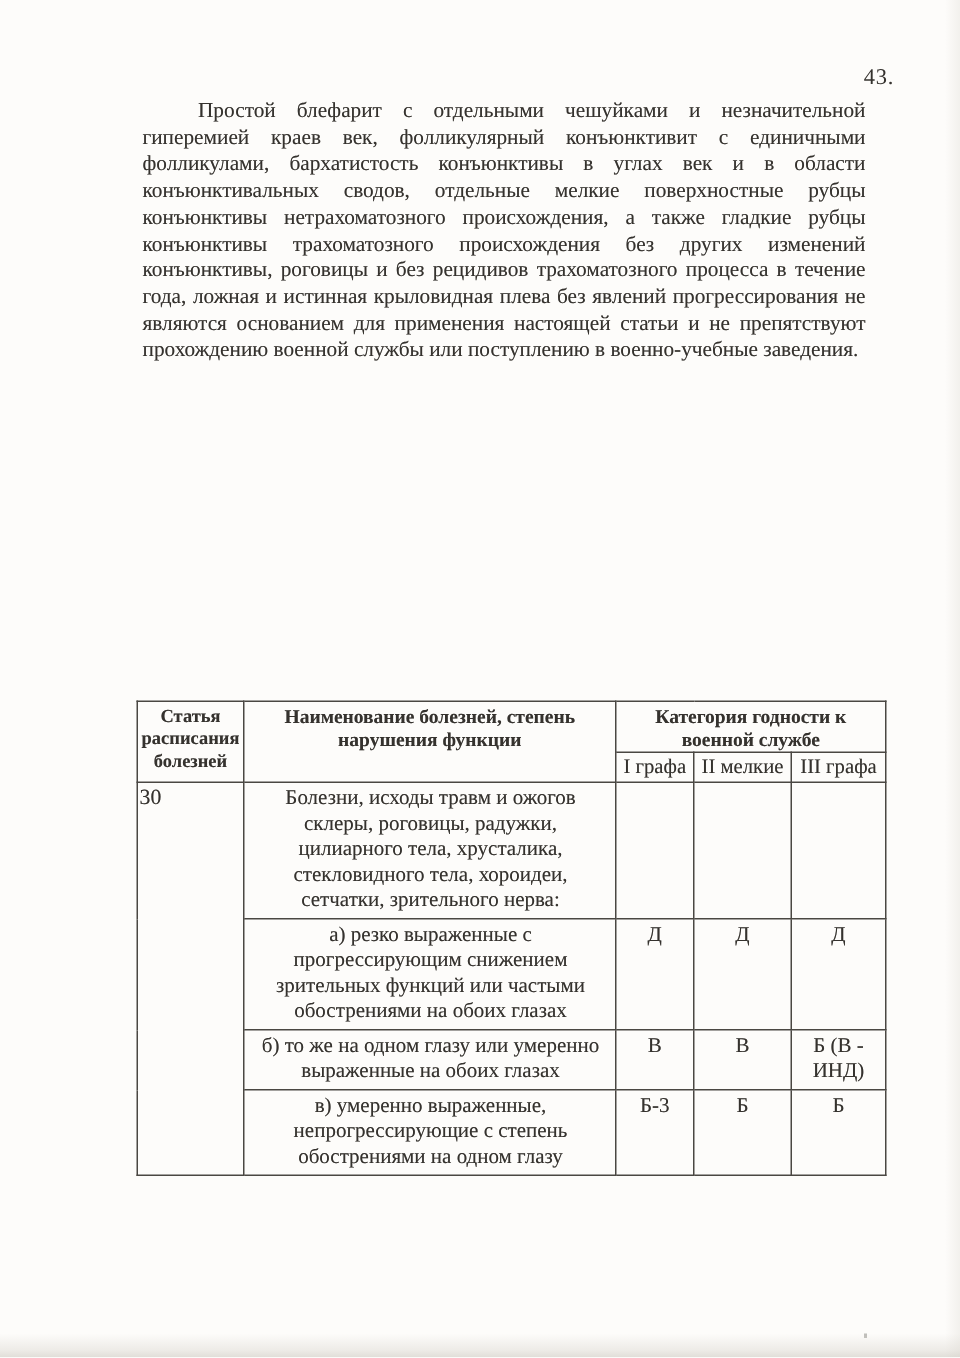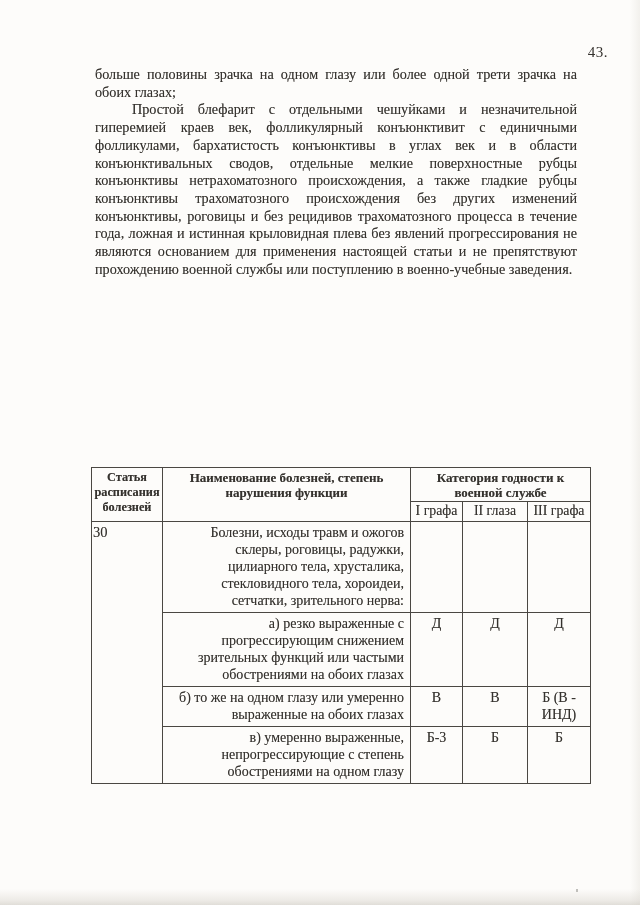--- a/index.html
+++ b/index.html
@@ -12,21 +12,21 @@
     width: 640px;
     height: 905px;
     background: #fdfcfa;
     overflow: hidden;
     font-family: "Liberation Serif", "DejaVu Serif", serif;
     color: #35322e;
   }
   .page-number {
     position: absolute;
     top: 44px;
-    right: 32px;
+    right: 44px;
     font-size: 15px;
     letter-spacing: 0.5px;
   }
   .body-text {
     position: absolute;
     left: 95px;
     top: 66px;
     width: 482px;
     font-size: 14.2px;
     line-height: 17.7px;
@@ -71,21 +71,21 @@
     font-size: 13.8px;
     line-height: 16px;
     padding: 1px 0 2px;
   }
   .doc-table td.td-article {
     text-align: left;
     padding-top: 2px;
     font-size: 14.5px;
   }
   .doc-table td.td-desc {
-    text-align: right;
+    text-align: center;
     padding: 2px 6px 3px 7px;
   }
   .doc-table td.td-grade {
     text-align: center;
     padding: 2px 3px 3px;
   }
   .scan-speck {
     position: absolute;
     left: 576px;
     top: 889px;
@@ -112,41 +112,40 @@
   }
 </style>
 </head>
 <body>
 
 <div class="page">
 
   <div class="page-number">43.</div>
 
   <div class="body-text">
-    <p class="noindent">больше половины зрачка на одном глазу или более одной трети зрачка на обоих глазах;</p>
     <p>Простой блефарит с отдельными чешуйками и незначительной гиперемией краев век, фолликулярный конъюнктивит с единичными фолликулами, бархатистость конъюнктивы в углах век и в области конъюнктивальных сводов, отдельные мелкие поверхностные рубцы конъюнктивы нетрахоматозного происхождения, а также гладкие рубцы конъюнктивы трахоматозного происхождения без других изменений конъюнктивы, роговицы и без рецидивов трахоматозного процесса в течение года, ложная и истинная крыловидная плева без явлений прогрессирования не являются основанием для применения настоящей статьи и не препятствуют прохождению военной службы или поступлению в военно-учебные заведения.</p>
   </div>
 
   <table class="doc-table">
     <colgroup>
       <col style="width:71px">
       <col style="width:248px">
       <col style="width:52px">
       <col style="width:65px">
       <col style="width:63px">
     </colgroup>
     <thead>
       <tr>
         <th class="th-article" rowspan="2">Статья расписания болезней</th>
         <th rowspan="2">Наименование болезней, степень нарушения функции</th>
         <th colspan="3">Категория годности к военной службе</th>
       </tr>
       <tr>
         <th class="th-sub">I графа</th>
-        <th class="th-sub">II глаза</th>
+        <th class="th-sub">II мелкие</th>
         <th class="th-sub">III графа</th>
       </tr>
     </thead>
     <tbody>
       <tr>
         <td class="td-article" rowspan="4">30</td>
         <td class="td-desc">Болезни, исходы травм и ожогов склеры, роговицы, радужки, цилиарного тела, хрусталика, стекловидного тела, хороидеи, сетчатки, зрительного нерва:</td>
         <td class="td-grade"></td>
         <td class="td-grade"></td>
         <td class="td-grade"></td>

